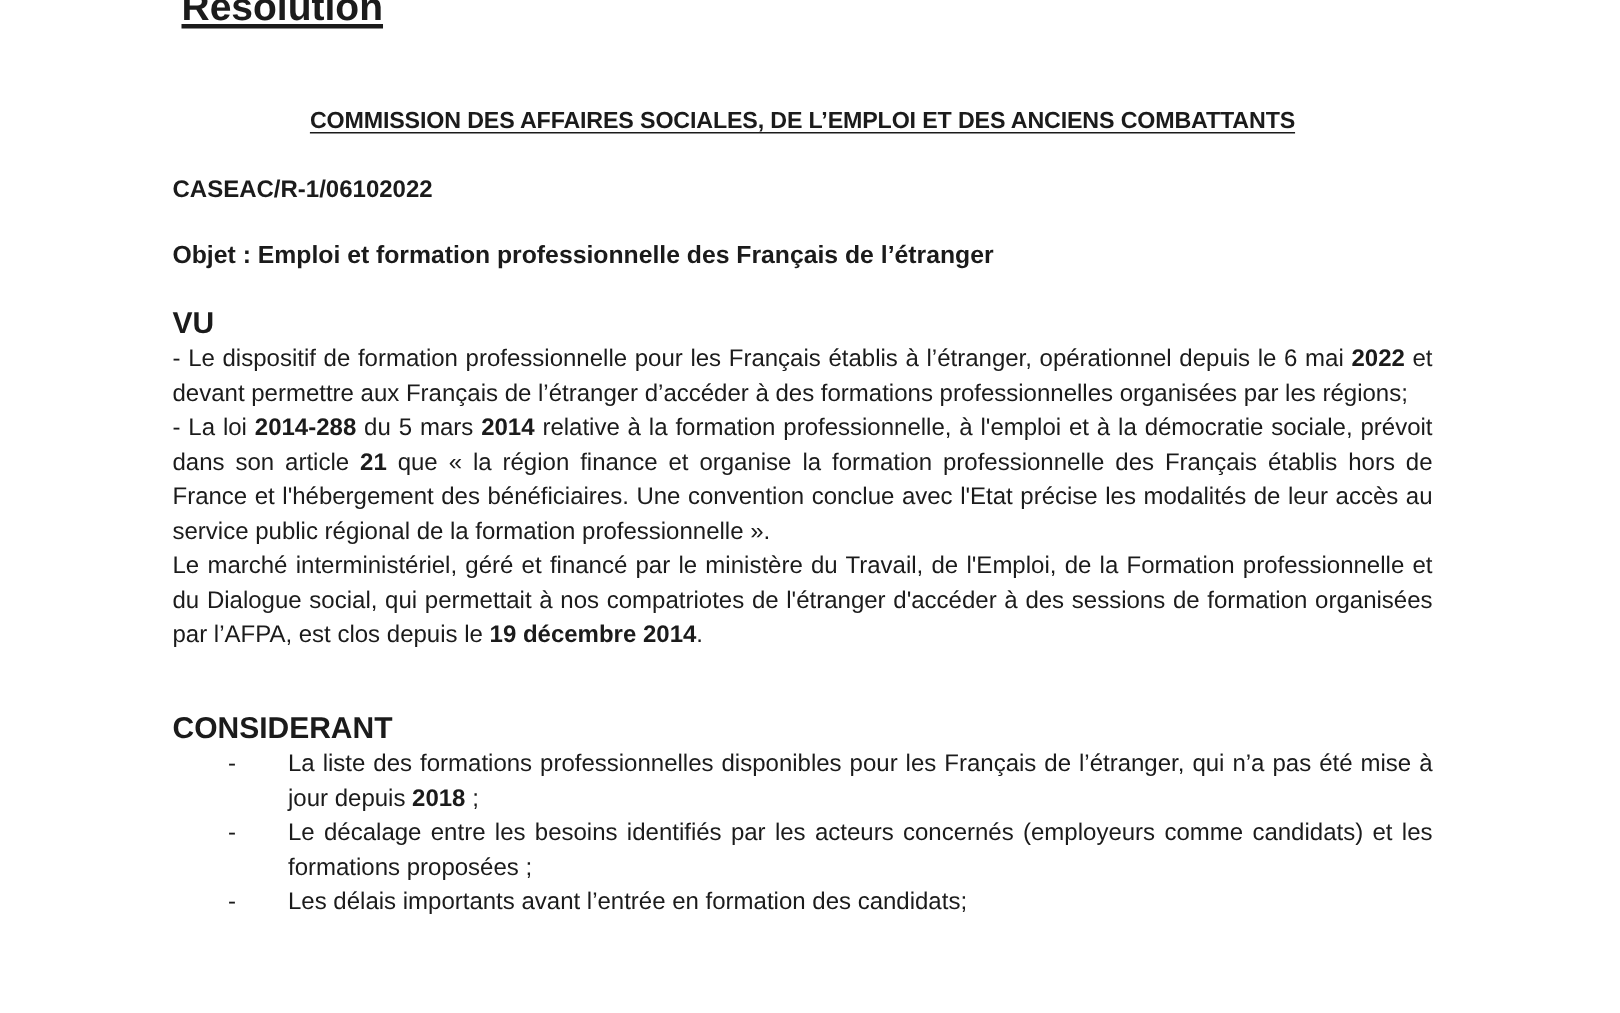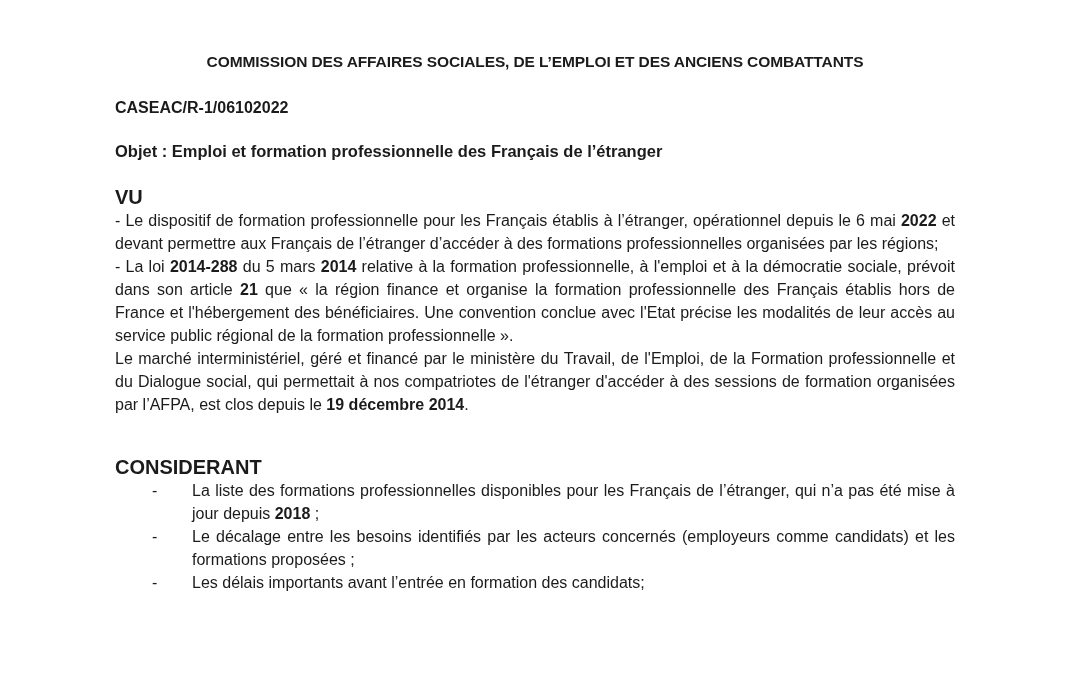--- a/index.html
+++ b/index.html
@@ -54,20 +54,21 @@
   .header-right sup {
     font-size: 11px;
     font-weight: 700;
   }
   .commission {
     margin-top: 26px;
     text-align: center;
     font-weight: 700;
     font-size: 15.5px;
     line-height: 20px;
+    text-decoration: underline;
     text-underline-offset: 3px;
     letter-spacing: -0.1px;
   }
   .reference {
     margin-top: 26px;
     font-weight: 700;
     font-size: 16px;
     line-height: 20px;
   }
   .objet {
@@ -111,20 +112,23 @@
     font-size: 16px;
     line-height: 23px;
     text-align: justify;
   }
 </style>
 </head>
 <body>
 
 <div class="page">
 
+  <div>
+    <span class="doc-title">Résolution</span>
+  </div>
 
   <div class="header-row">
   </div>
 
   <div class="commission">COMMISSION DES AFFAIRES SOCIALES, DE L’EMPLOI ET DES ANCIENS COMBATTANTS</div>
 
   <div class="reference">CASEAC/R-1/06102022</div>
 
   <div class="objet">Objet : Emploi et formation professionnelle des Français de l’étranger</div>
 

